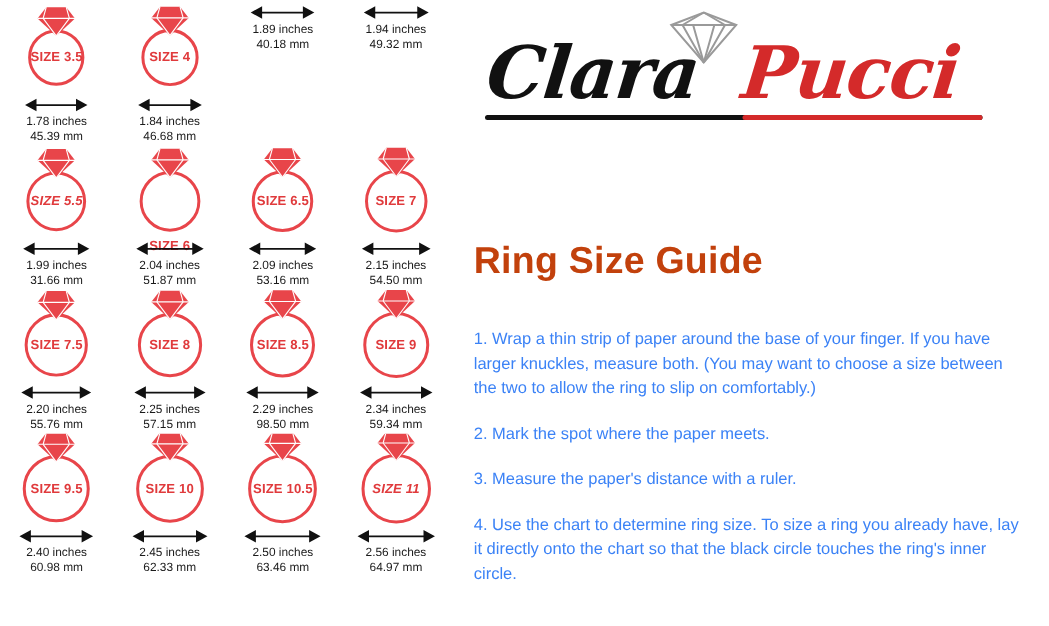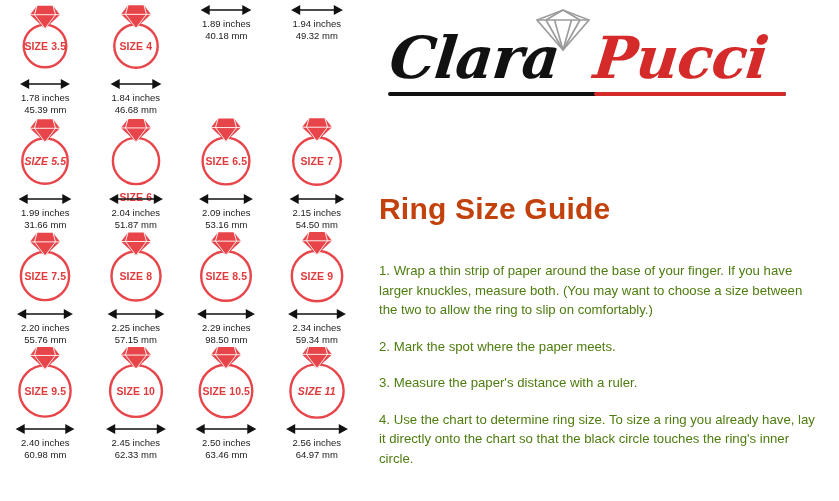--- a/index.html
+++ b/index.html
@@ -142,21 +142,21 @@
   }
   .steps {
     position: absolute;
     left: 17px;
     top: 248px;
     width: 445px;
   }
   .step {
     font-size: 13.2px;
     line-height: 19.5px;
-    color: #4d7c0f;
+    color: #3b82f6;
     margin-bottom: 17px;
   }
 </style>
 </head>
 <body>
 
 <div class="page">
 
   <div class="chart" id="chart-grid">
       <div class="cell">

